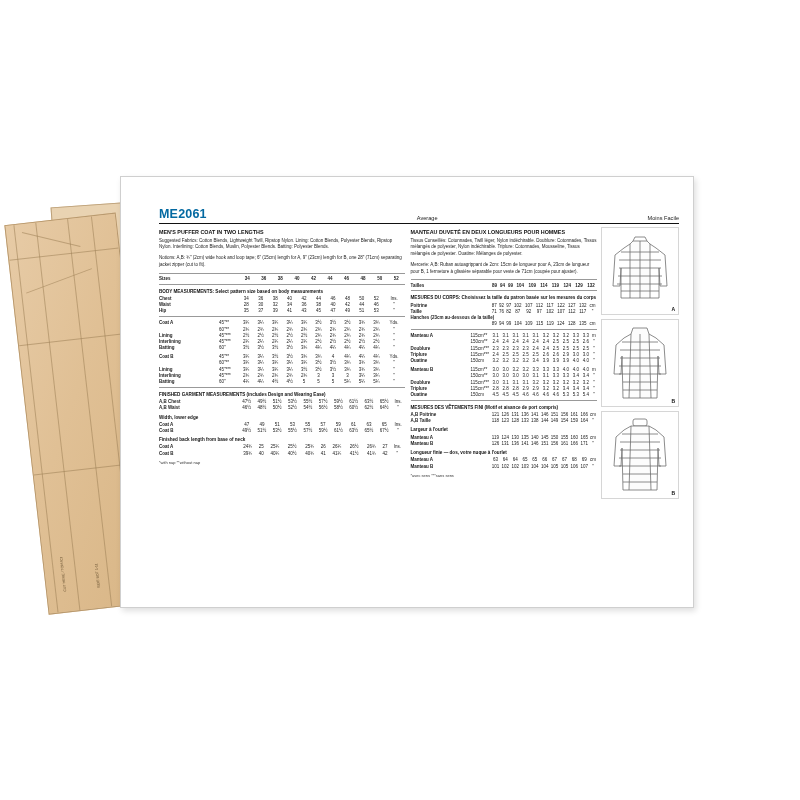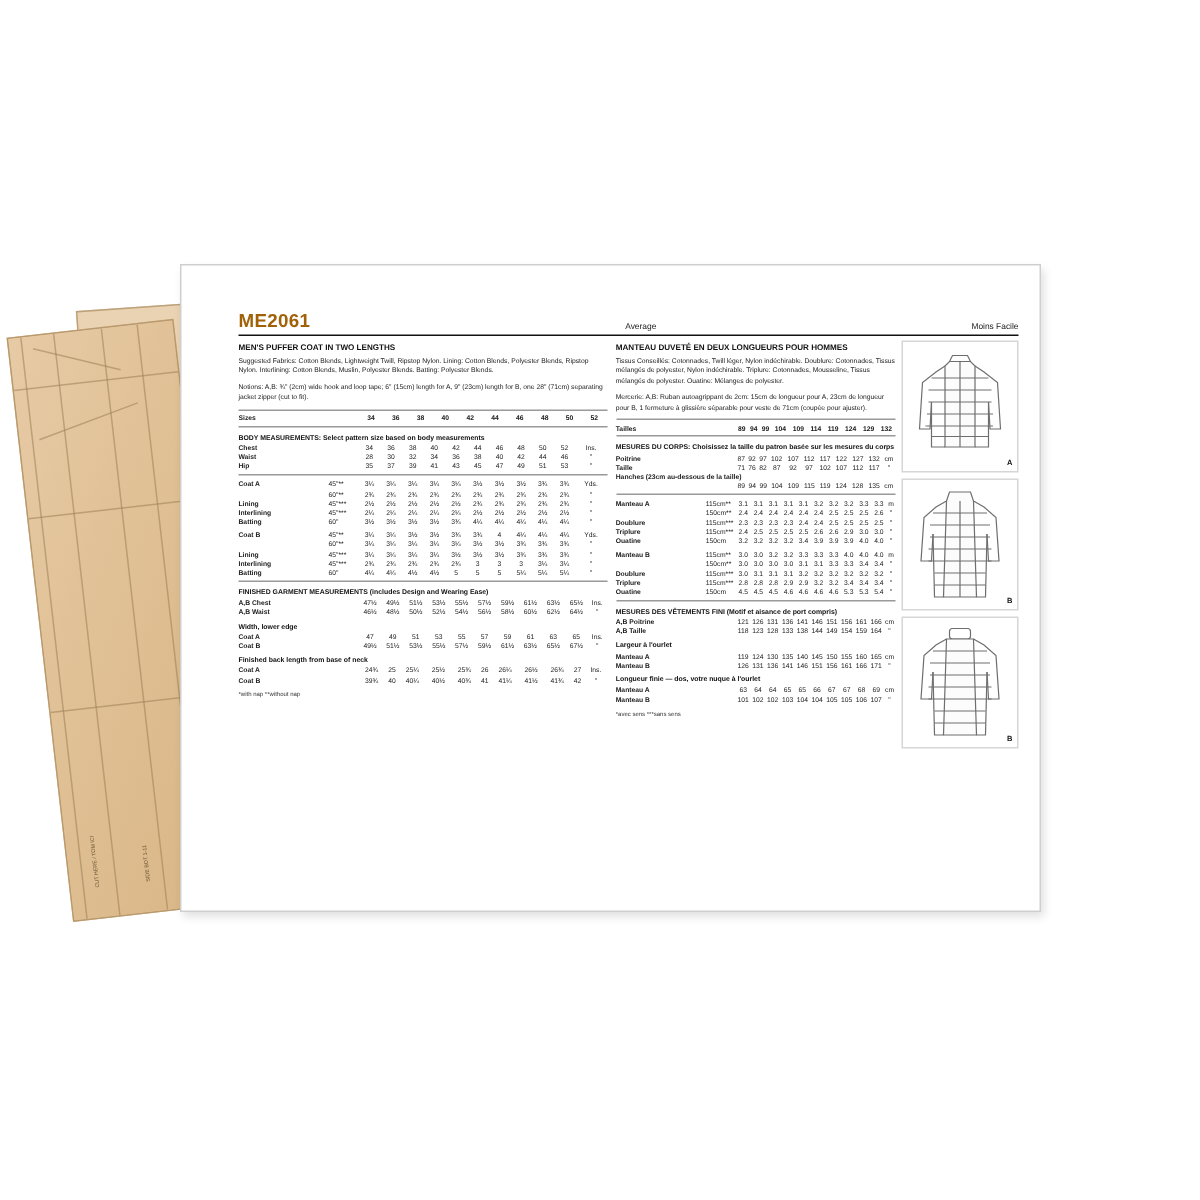--- a/index.html
+++ b/index.html
@@ -29,21 +29,21 @@
   
   .card{
     position:absolute;left:120px;top:176px;width:572px;height:430px;
     background:#ffffff;border:1px solid #cfcfcf;
     box-shadow:2px 3px 6px rgba(0,0,0,.13);
     padding:0;
   }
   .card-inner{position:absolute;left:38px;top:30px;right:14px;bottom:10px;}
 
   .hdr-row{display:flex;align-items:flex-end;justify-content:space-between;}
-  .code{font-size:12.5px;font-weight:bold;letter-spacing:.2px;color:#a16207;}
+  .code{font-size:12.5px;font-weight:bold;letter-spacing:.2px;color:#0369a1;}
   .difficulty{font-size:5.6px;color:#222;}
   .difficulty.right{text-align:right;}
 
   .cols{display:flex;gap:0;margin-top:3px;}
   .col-l{width:258px;padding-right:6px;}
   .col-m{width:196px;padding-right:4px;}
   .col-r{width:78px;}
 
   .title{font-size:5.4px;font-weight:bold;color:#111;margin:1.5px 0 3px;}
   p.body{font-size:4.5px;line-height:1.5;color:#1a1a1a;margin:0 0 4px;text-align:left;}

